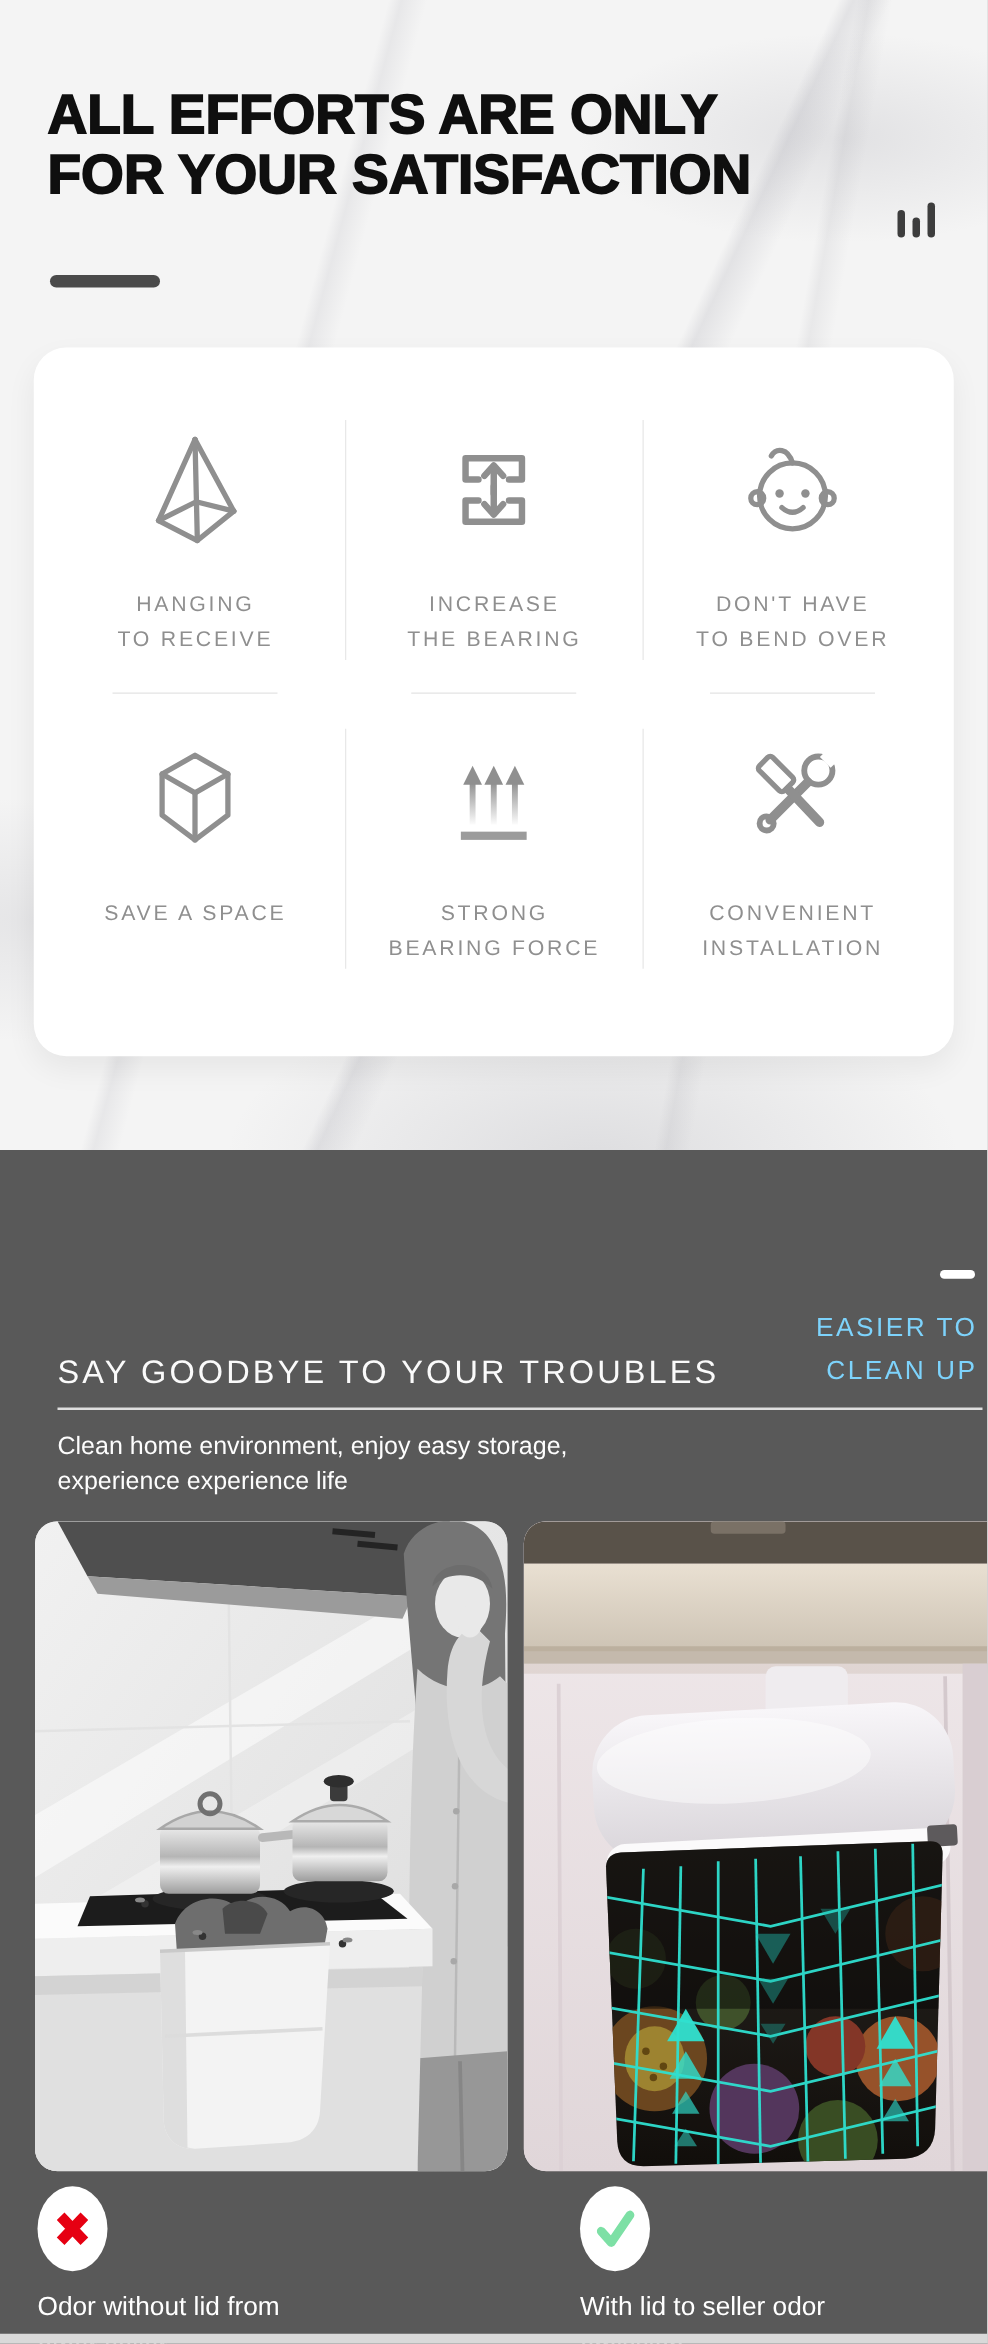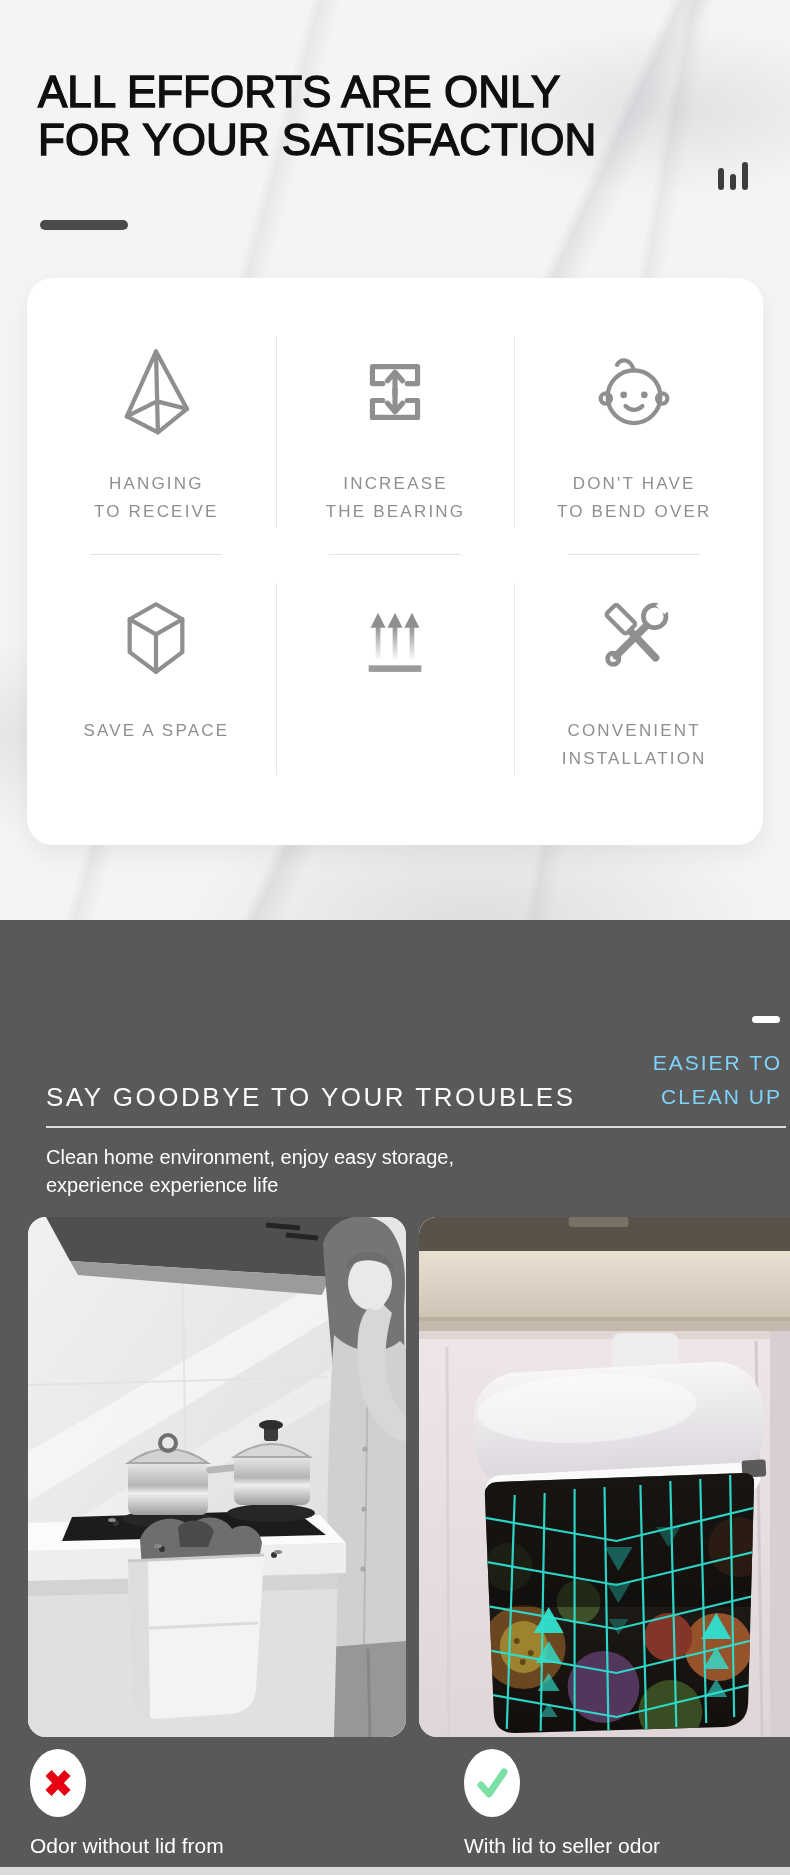--- a/index.html
+++ b/index.html
@@ -14,21 +14,21 @@
       linear-gradient(105deg, transparent 30%, rgba(120,120,135,.10) 31%, transparent 33%),
       linear-gradient(115deg, transparent 55%, rgba(120,120,135,.14) 56%, transparent 58.5%),
       linear-gradient(100deg, transparent 72%, rgba(130,130,140,.10) 73%, transparent 75%),
       radial-gradient(300px 120px at 85% 12%, rgba(150,150,160,.20), transparent 70%),
       radial-gradient(340px 140px at 4% 80%, rgba(150,150,160,.16), transparent 70%),
       radial-gradient(420px 200px at 60% 101%, rgba(140,140,150,.22), transparent 70%),
       #f4f4f4;
   }
   .hero-title{
     position:absolute;left:38px;top:68px;margin:0;
-    font-size:44px;font-weight:400;color:#0f0f0f;
+    font-size:44px;font-weight:700;color:#0f0f0f;
     -webkit-text-stroke:1.4px #0f0f0f;
     line-height:1.1;letter-spacing:0;white-space:pre-line;
   }
   .bars-icon{position:absolute;right:42px;top:162px;display:flex;align-items:flex-end;gap:6px;}
   .bars-icon span{display:block;width:6px;border-radius:3px;background:#3d3d3d;}
   .bars-icon .b1{height:22px}.bars-icon .b2{height:16px}.bars-icon .b3{height:28px}
   .accent-bar{position:absolute;left:40px;top:220px;width:88px;height:10px;border-radius:5px;background:#4a4a4a;}
 
   .features-card{
     position:absolute;left:27px;right:27px;top:278px;height:567px;box-sizing:border-box;
@@ -173,20 +173,22 @@
                 <polygon points="24,38 32,22 40,38"></polygon>
                   <polygon points="42,38 50,22 58,38"></polygon>
                   <polygon points="60,38 68,22 76,38"></polygon>
               </g>
               <rect x="29.5" y="36" width="5" height="36" fill="url(#fadeStem)"></rect>
               <rect x="47.5" y="36" width="5" height="36" fill="url(#fadeStem)"></rect>
               <rect x="65.5" y="36" width="5" height="36" fill="url(#fadeStem)"></rect>
               <rect x="22" y="78" width="56" height="7" fill="#9b9b9b"></rect>
             </svg>
           </div>
+          <div class="feat-label">STRONG
+BEARING FORCE</div>
         </div>
         <div class="feat-cell">
           <div class="feat-icon">
             <svg viewBox="0 0 100 100">
               <circle cx="72" cy="26" r="12" fill="none" stroke="#8f8f8f" stroke-width="5"></circle>
               <rect x="76" y="8" width="13" height="13" fill="#ffffff" transform="rotate(45 82.5 14.5)"></rect>
               <line x1="63" y1="36" x2="31" y2="68" stroke="#8f8f8f" stroke-width="8" stroke-linecap="round"></line>
               <circle cx="28" cy="71" r="6" fill="none" stroke="#8f8f8f" stroke-width="5"></circle>
               <line x1="38" y1="33" x2="73" y2="70" stroke="#8f8f8f" stroke-width="8" stroke-linecap="round"></line>
               <g transform="rotate(45 36 29)">

